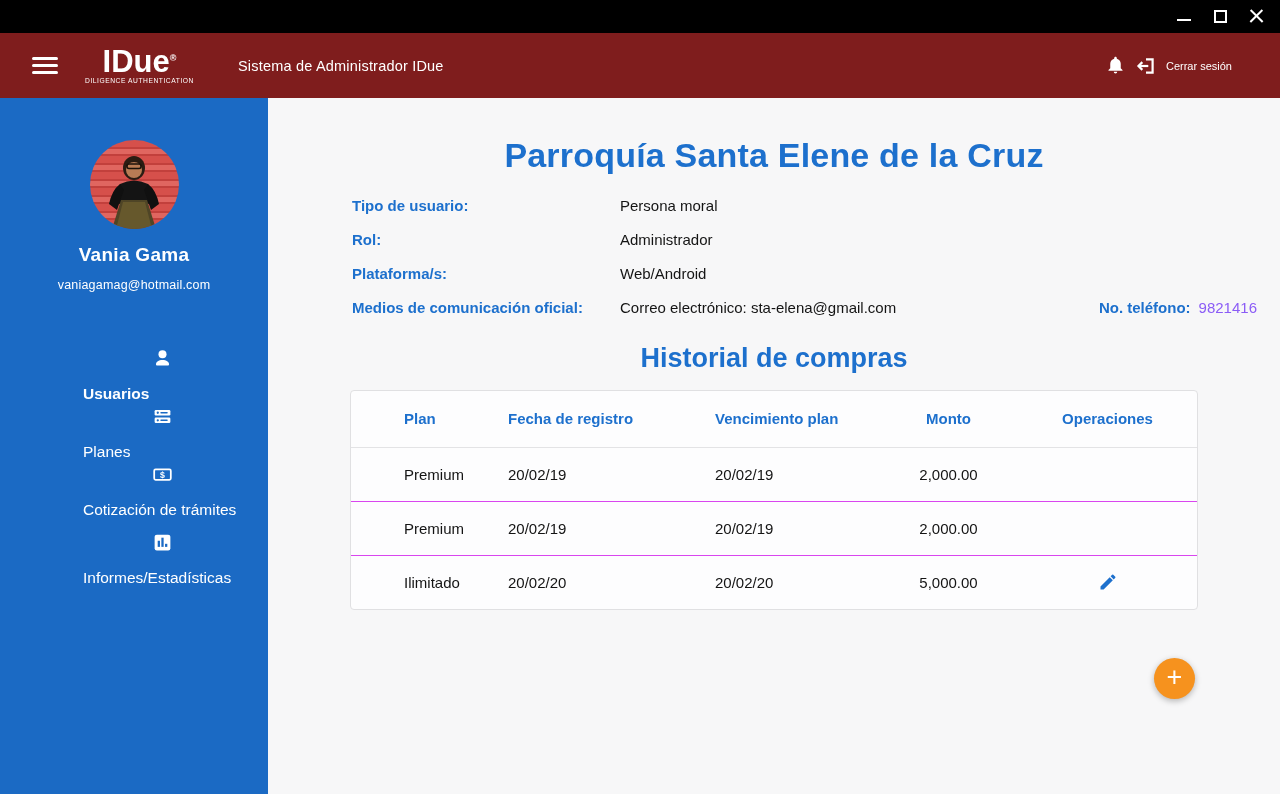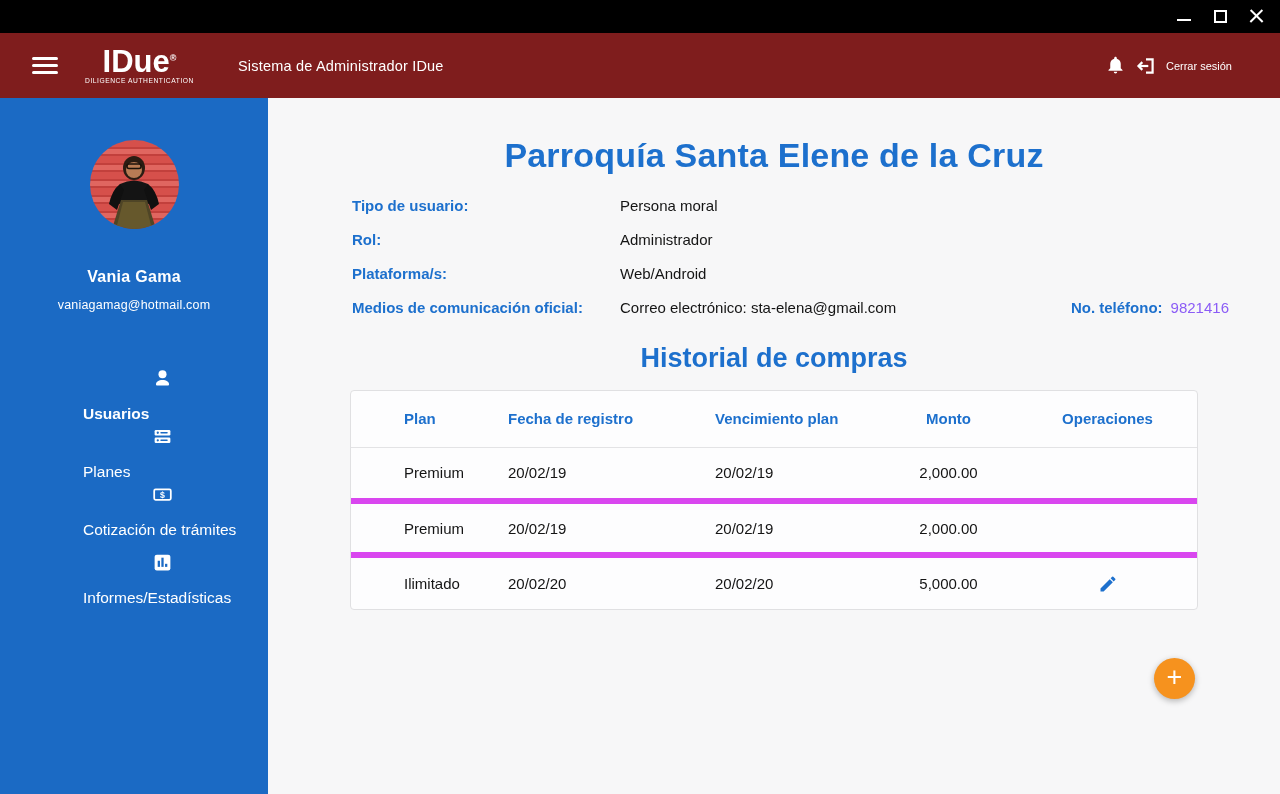--- a/index.html
+++ b/index.html
@@ -32,46 +32,46 @@
 
   
   .body { flex:1; display:flex; min-height:0; }
 
   
   .sidebar { width:268px; flex:0 0 268px; background:#1b6ac4; color:#fff; }
   .profile { text-align:center; padding-top:42px; }
   .avatar { width:89px; height:89px; border-radius:50%; margin:0 auto; overflow:hidden;
             background:repeating-linear-gradient(180deg,#d6504b 0 7px,#c2403c 7px 9px,#e06660 9px 14px,#c2403c 14px 16px); }
   .avatar svg { display:block; }
-  .profile-name { font-size:16px; font-weight:bold; margin-top:39px; letter-spacing:0.3px; }
+  .profile-name { font-size:19px; font-weight:bold; margin-top:15px; letter-spacing:0.3px; }
   .profile-email { font-size:12.5px; margin-top:12px; letter-spacing:0.2px; }
   .nav { margin-top:56px; display:flex; flex-direction:column; }
   .nav-item { display:flex; align-items:center; gap:14px; padding-left:56px; height:58px; cursor:pointer;flex-direction:column; }
   .nav-item.tall { height:68px; }
   .nav-item .nicon { width:22px; flex:0 0 22px; display:flex; justify-content:center; }
   .nav-item .nlabel { font-size:15.5px; line-height:1.3; width:158px; }
   .nav-item.active .nlabel { font-weight:bold; }
 
   
   .main { flex:1; position:relative; background:#f7f7f8; min-width:0; }
   .page-title { margin-top:38px; text-align:center; font-size:34px; font-weight:bold; color:#1d70cd; letter-spacing:0.2px; }
-  .details { margin:22px 0 0 84px; padding-right:51px; }
+  .details { margin:22px 0 0 84px; padding-right:23px; }
   .detail-row { display:flex; align-items:baseline; font-size:15px; margin-bottom:17px; }
   .detail-label { color:#1d70cd; font-weight:bold; flex:0 0 268px; }
   .detail-value { color:#141414; }
   .phone-group { margin-left:auto; display:flex; gap:8px; align-items:baseline; }
   .phone-label { color:#1d70cd; font-weight:bold; }
   .phone-value { color:#8b5cf6; }
 
   .section-title { text-align:center; font-size:27px; font-weight:bold; color:#1d70cd; margin-top:27px; }
   .table-wrap { width:848px; margin:16px 0 0 82px; background:#fdfdfe; border:1px solid #e0e0e2; border-radius:4px; overflow:hidden; }
   table { width:100%; border-collapse:collapse; table-layout:fixed; font-size:15px; }
   col.c1{width:140px} col.c2{width:170px} col.c3{width:220px} col.c4{width:135px} col.c5{width:183px}
   thead th { height:56px; color:#1d70cd; font-weight:bold; border-bottom:1px solid #e3e3e5; }
-  tbody td { height:54px; color:#141414; border-bottom:6px solid #d946ef; }
+  tbody td { height:54px; color:#141414; border-bottom:1px solid #d946ef; }
   tbody tr:last-child td { border-bottom:none; }
   th,td { text-align:left; }
   .al1 { padding-left:53px; } .al2 { padding-left:17px; } .al3 { padding-left:54px; }
   .ac { text-align:center; padding-left:0; }
   .edit-btn { background:none; border:none; cursor:pointer; padding:4px; line-height:0; }
 
   .fab { position:absolute; top:560px; right:85px; width:41px; height:41px; border-radius:50%;
          background:#f6921e; color:#fff; border:none; cursor:pointer;
          display:flex; align-items:center; justify-content:center;
          box-shadow:0 2px 6px rgba(0,0,0,0.28); }

